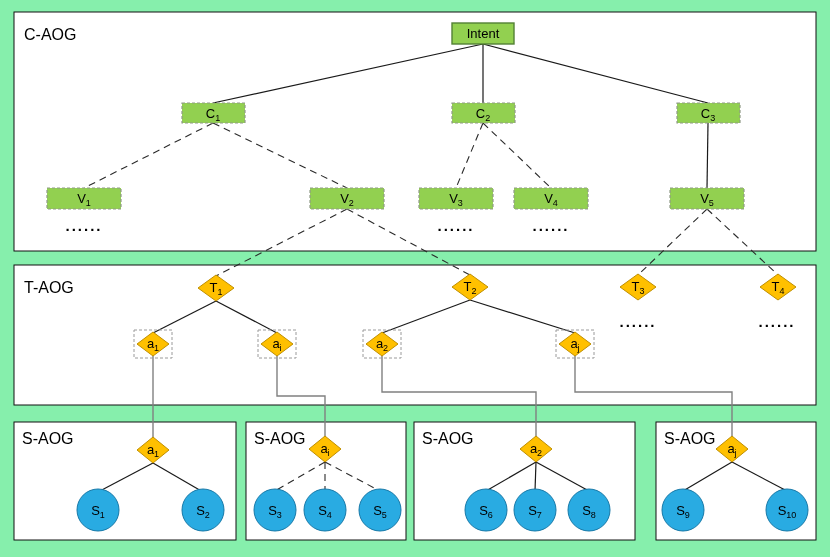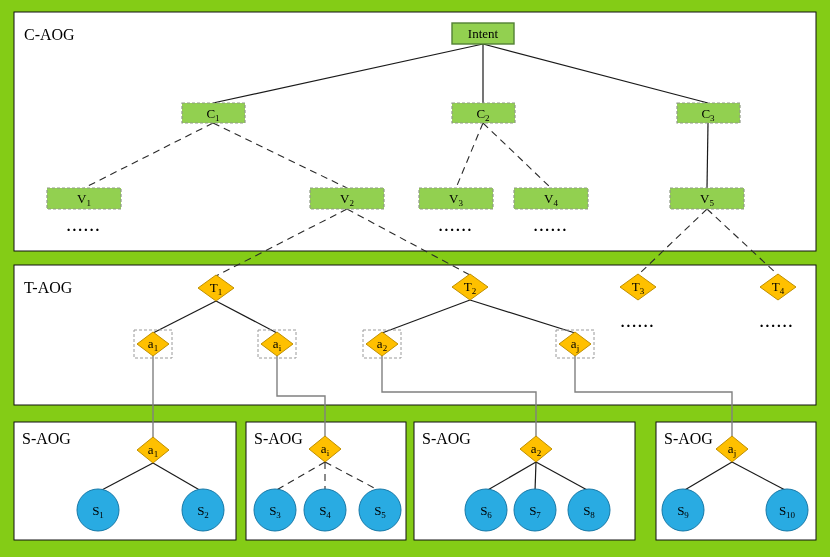--- a/index.html
+++ b/index.html
@@ -1,17 +1,17 @@
 <!DOCTYPE html>
 <html><head>
 <meta charset="utf-8">
 <style>
   html,body{margin:0;padding:0;background:#000;}
-  .stage{position:relative;width:830px;height:557px;background:#84cc16;
-         font-family:Liberation Serif, serif;}
+  .stage{position:relative;width:830px;height:557px;background:#86efac;
+         font-family:Liberation Sans, sans-serif;}
   svg{display:block;}
   .panel{fill:#ffffff;stroke:#111;stroke-width:1;}
   .panel-label{font-size:16px;fill:#000;}
   .edge-solid{stroke:#1a1a1a;stroke-width:1.2;fill:none;}
   .edge-dashed{stroke:#2a2a2a;stroke-width:1.1;fill:none;stroke-dasharray:7 5;}
   .edge-drop{stroke:#808080;stroke-width:1.4;fill:none;}
   .green-box-solid{stroke:#538135;stroke-width:1.4;}
   .green-box-dashed{stroke:#8f9a86;stroke-width:1.2;stroke-dasharray:3 2;}
   .diamond{stroke:#bf8f00;stroke-width:1;}
   .abox{fill:none;stroke:#9a9a9a;stroke-width:1;stroke-dasharray:3 2;}

